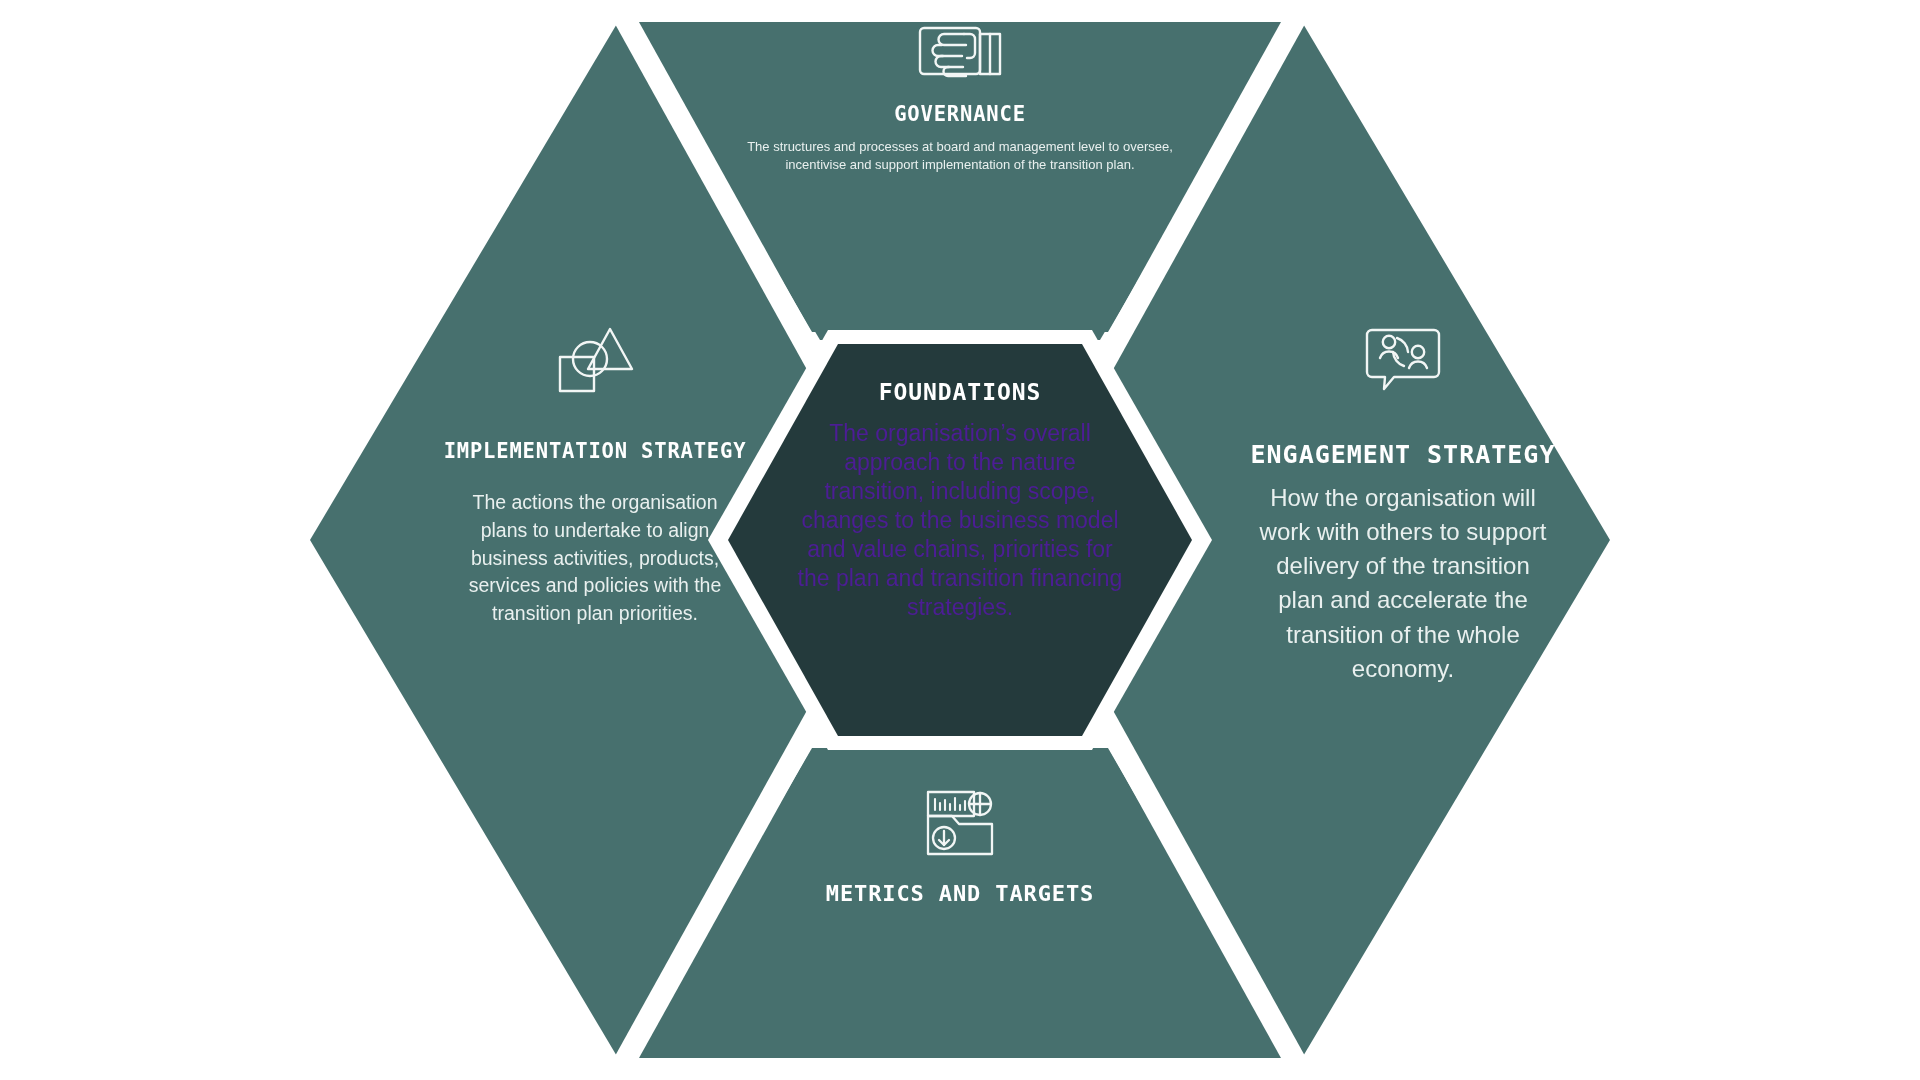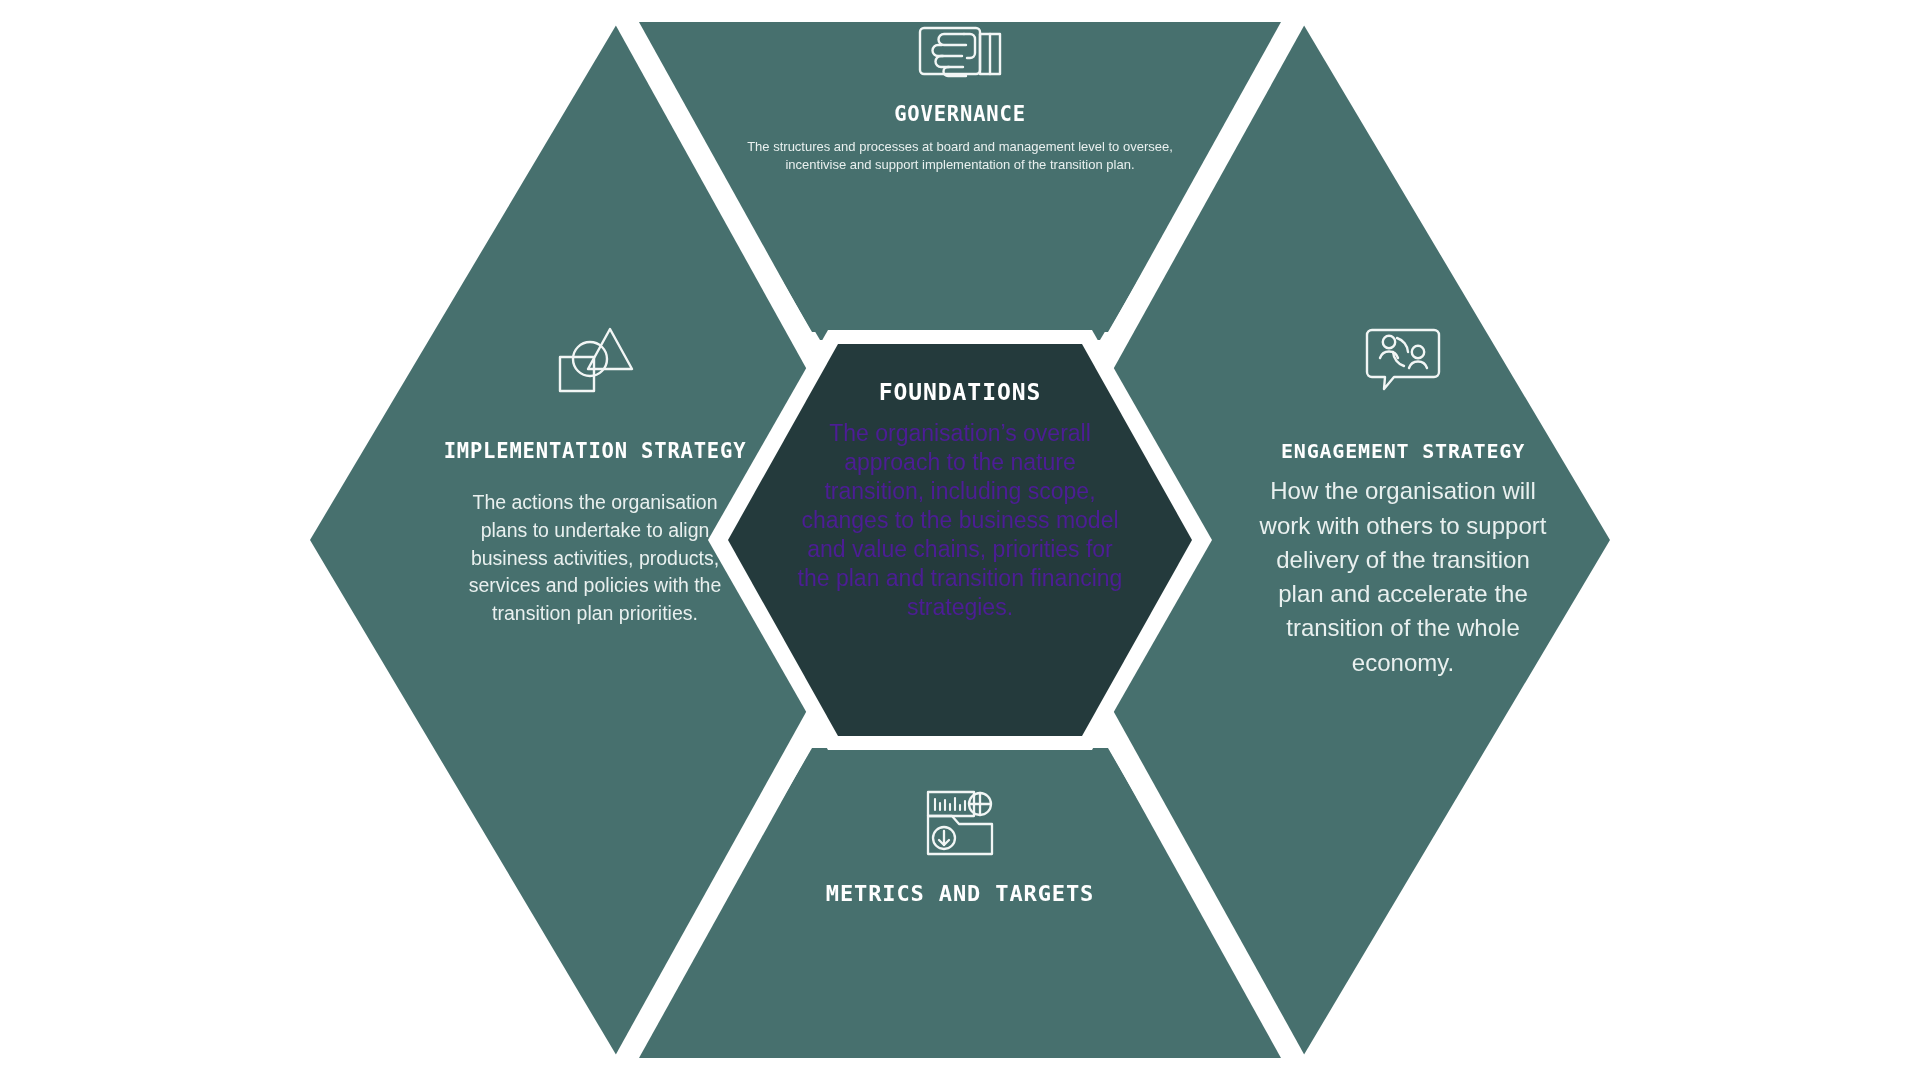--- a/index.html
+++ b/index.html
@@ -66,21 +66,21 @@
   }
   #panel-implementation .icon-wrap { width: 86px; height: 70px; margin-bottom: 44px; }
   #panel-implementation .title { font-size: 20.5px; margin-bottom: 24px; }
   #panel-implementation .body  { font-size: 19.5px; padding: 0 18px; }
 
   
   #panel-engagement {
     left: 1238px; top: 325px; width: 330px;
   }
   #panel-engagement .icon-wrap { width: 86px; height: 70px; margin-bottom: 44px; }
-  #panel-engagement .title { font-size: 20px; margin-bottom: 10px; }
+  #panel-engagement .title { font-size: 25px; margin-bottom: 10px; }
   #panel-engagement .body  { font-size: 24px; padding: 0 18px; }
 
   
   #panel-metrics {
     left: 700px; top: 788px; width: 520px;
   }
   #panel-metrics .icon-wrap { width: 72px; height: 70px; margin-bottom: 22px; }
   #panel-metrics .title { font-size: 22px; margin-bottom: 12px; }
   #panel-metrics .body  { font-size: 19.5px; padding: 0 18px; }
 

